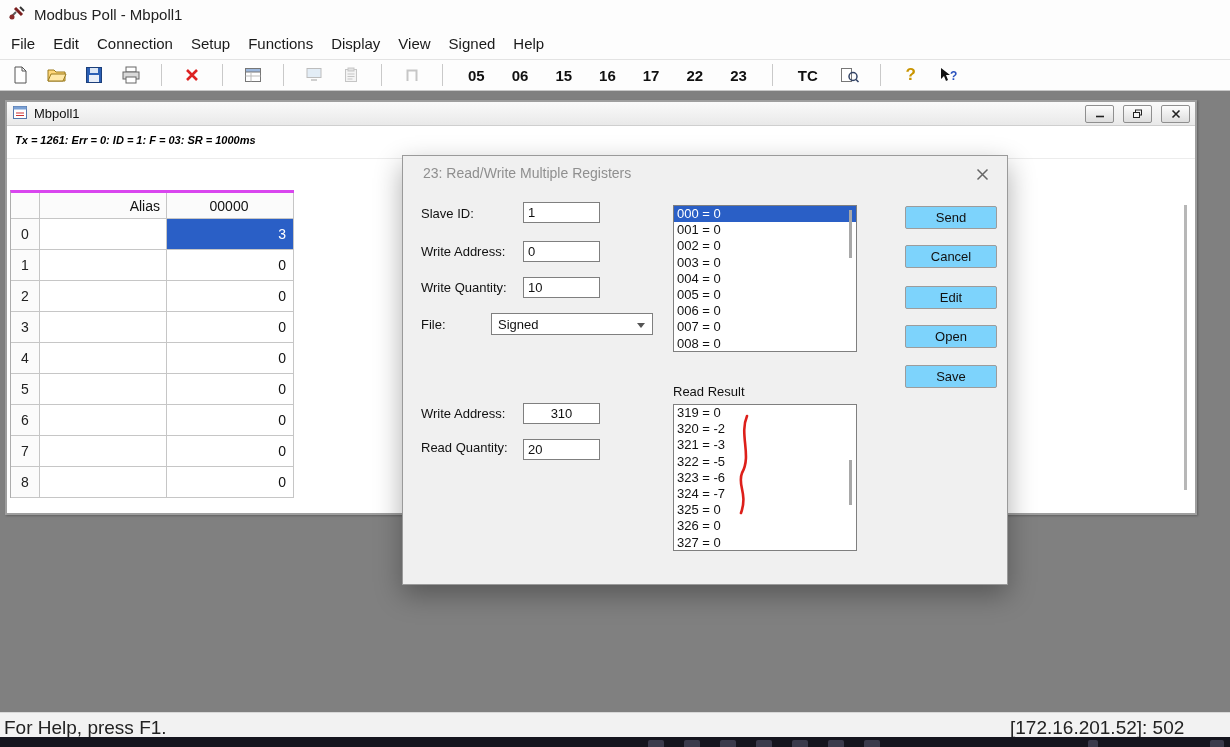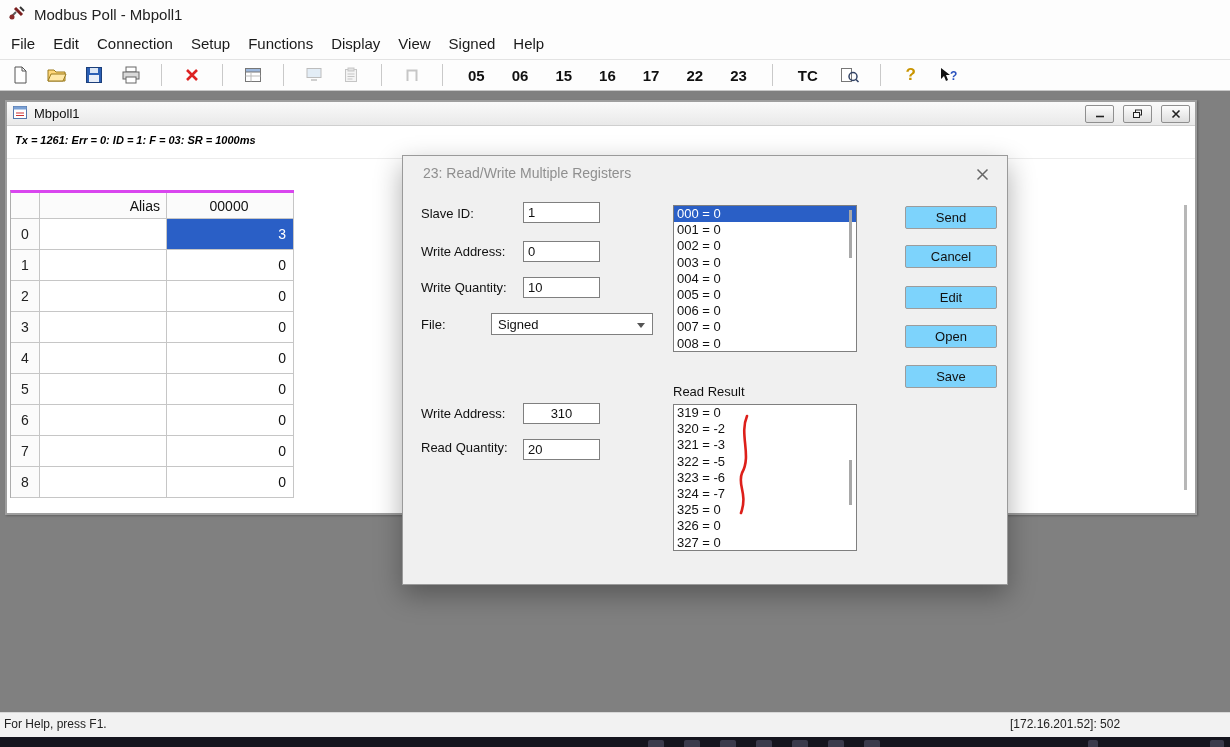--- a/index.html
+++ b/index.html
@@ -78,21 +78,21 @@
   .f-type-l  { top:161px; }
   .f-raddr-l { top:250px; }  .f-raddr-i { top:247px;text-align:center; }
   .f-rqty-l  { top:276px;margin-top:8px; }  .f-rqty-i  { top:283px; }
   .wr-list { top:49px; }
   .rd-list { top:248px; }
   .b-send { top:50px; } .b-cancel { top:89px; } .b-edit { top:130px; } .b-open { top:169px; } .b-save { top:209px; }
   .annotation { position:absolute; left:325px; top:255px; width:34px; height:108px; pointer-events:none; }
 
   
   .statusbar { position:absolute; left:0; right:0; top:712px; height:25px; background:#f2f2f2;
-               border-top:1px solid #d8d8d8; font-size:12px; color:#222; }
+               border-top:1px solid #d8d8d8; font-size:19px; color:#222; }
   .sb-left { position:absolute; left:4px; top:4px; }
   .sb-right { position:absolute; left:1010px; top:4px; }
   .taskstrip { position:absolute; left:0; top:737px; width:1230px; height:10px; background:#15151e; }
   .tk { position:absolute; top:3px; height:7px; width:16px; background:#3b3b4c; border-radius:2px 2px 0 0; }
 </style>
 </head>
 <body>
 
 <div class="screen">
 

